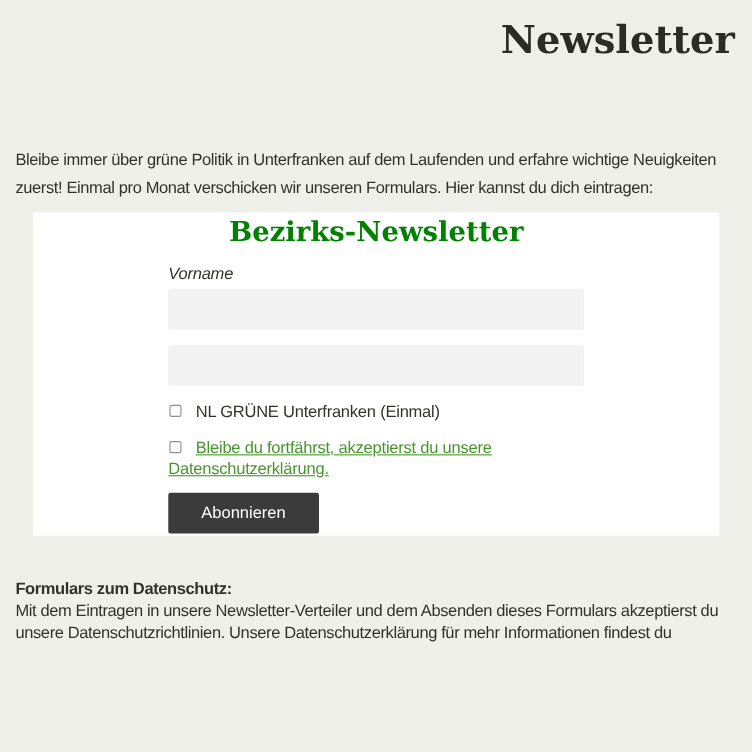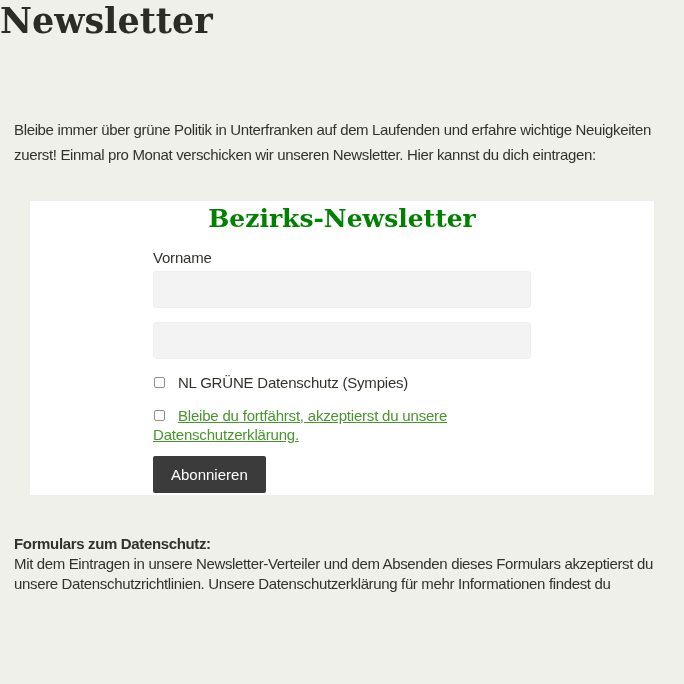--- a/index.html
+++ b/index.html
@@ -14,34 +14,34 @@
   }
   *{box-sizing:border-box;}
   html,body{margin:0;padding:0;}
   body{
     width:684px;height:684px;overflow:hidden;
     background:var(--page-background);
     color:var(--text-dark);
     font-family:"Liberation Sans",sans-serif;
   }
   .page-title{
-    margin:0;padding-top:1px;
-    text-align:left;
+    margin:16px;padding-top:1px;
+    text-align:right;
     font-family:"DejaVu Serif",serif;
     font-weight:bold;
     font-size:35px;line-height:40px;
     color:#2c2c26;
   }
   .intro{
     margin:76px 14px 0;
     font-size:15px;line-height:25px;
     letter-spacing:-0.35px;
   }
   .card{
-    margin:34px 30px 0;
+    margin:10px 30px 0;
     background:var(--card-background);
     padding:3px 0 2px;
   }
   .card-title{
     margin:0;
     text-align:center;
     font-family:"DejaVu Serif",serif;
     font-weight:bold;
     font-size:25px;line-height:29px;
     color:var(--heading-green);
@@ -55,20 +55,21 @@
   .form-inner{
     width:378px;
     margin:17px auto 0;
   }
   .field{margin-bottom:14px;}
   .field label{
     display:block;
     font-size:15px;line-height:16px;
     margin-bottom:5px;
     letter-spacing:-0.2px;
+    font-style:italic;
   }
   .field input{
     display:block;
     width:100%;height:37px;
     background:var(--input-background);
     border:1px solid #f0f0f0;
     border-radius:3px;
     font-family:inherit;font-size:15px;
     padding:0 8px;
     outline:none;
@@ -94,55 +95,55 @@
     color:var(--link-green);
     text-decoration:underline;
   }
   .submit-btn{
     margin-top:12px;
     background:var(--button-background);
     color:var(--button-text);
     border:none;border-radius:2px;
     font-family:inherit;
     font-size:15px;
-    padding:10px 18px;
+    padding:10px 30px;
     cursor:pointer;
   }
   .privacy{
     margin:39px 14px 0;
     font-size:15px;line-height:20px;
     letter-spacing:-0.35px;
   }
   .privacy-heading{font-weight:bold;margin:0;}
   .privacy-text{margin:0;}
 </style>
 </head>
 <body>
 
 <h1 class="page-title">Newsletter</h1>
 
-<p class="intro">Bleibe immer über grüne Politik in Unterfranken auf dem Laufenden und erfahre wichtige Neuigkeiten zuerst! Einmal pro Monat verschicken wir unseren Newsletter. Hier kannst du dich eintragen:</p>
+<p class="intro">Bleibe immer über grüne Politik in Unterfranken auf dem Laufenden und erfahre wichtige Neuigkeiten zuerst! Einmal pro Monat verschicken wir unseren Formulars. Hier kannst du dich eintragen:</p>
 
 <section class="card">
   <h2 class="card-title">Bezirks-Newsletter</h2>
 
   <form class="form-inner">
     <div class="field">
       <label for="vorname">Vorname</label>
       <input id="vorname" type="text" value="" style="">
     </div>
 
     <div class="field">
       <input id="nachname" type="text" value="" style="">
     </div>
 
 
     <div class="check-row first">
       <input type="checkbox" class="checkbox" style="">
-      <span>NL GRÜNE Datenschutz (Sympies)</span>
+      <span>NL GRÜNE Unterfranken (Einmal)</span>
     </div>
 
     <div class="check-row consent">
       <input type="checkbox" class="checkbox" style="">
       <a href="#" class="consent-link">Bleibe du fortfährst, akzeptierst du unsere Datenschutzerklärung.</a>
     </div>
 
     <button type="submit" class="submit-btn">Abonnieren</button>
   </form>
 </section>

